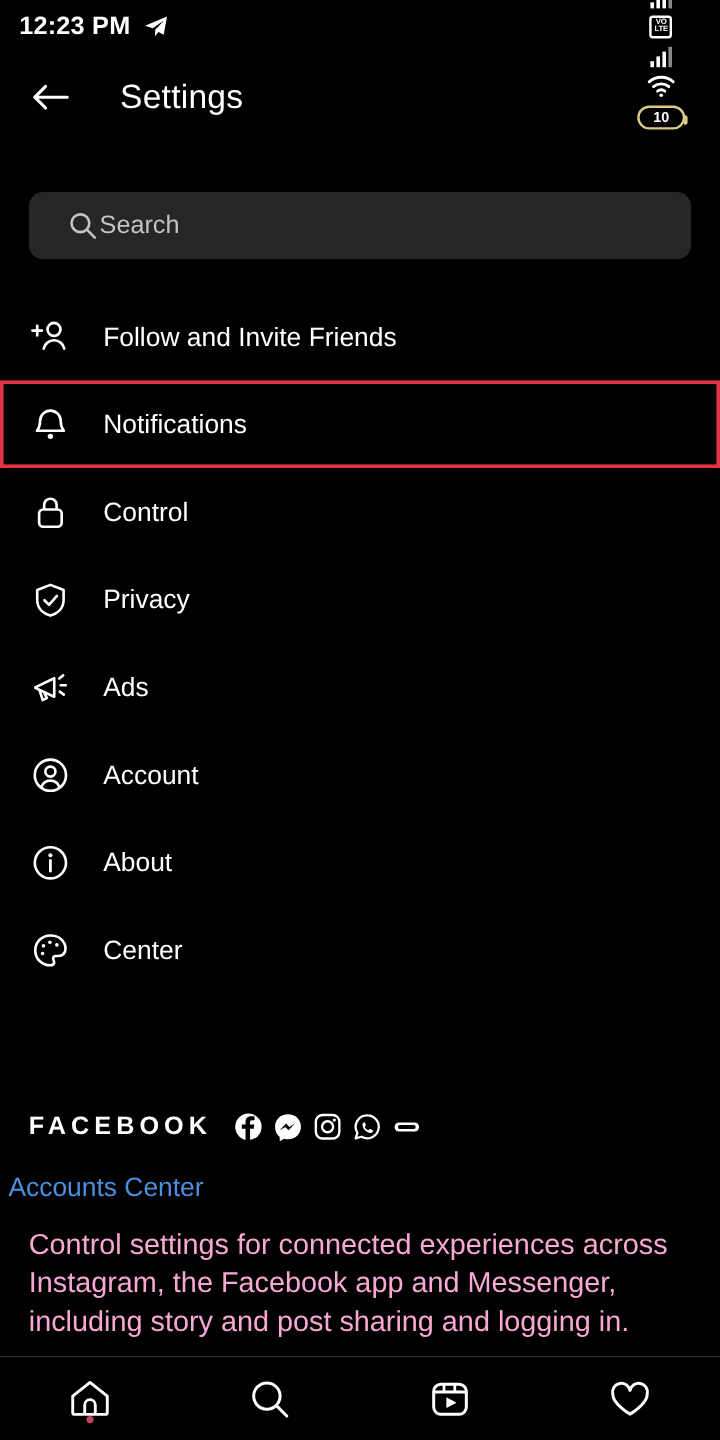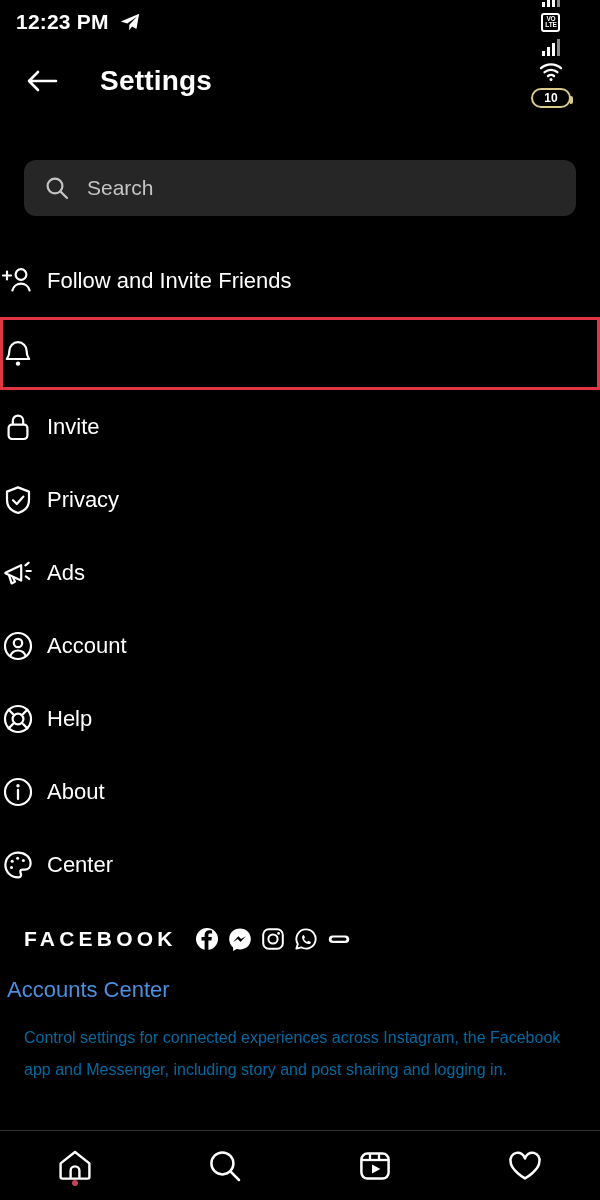--- a/index.html
+++ b/index.html
@@ -40,52 +40,52 @@
     content:""; position:absolute; right:-4px; top:6px;
     width:3px; height:8px; background:#d9c98a; border-radius:0 2px 2px 0;
   }
 
   
   .header {
     position:absolute; top:50px; left:0; width:600px; height:62px;
     display:flex; align-items:center; padding-left:22px; gap:38px;
   }
   .back-btn { width:40px; height:40px; display:flex; align-items:center; justify-content:center; cursor:pointer; }
-  .page-title { font-size:28px; font-weight:bold; color:#fff; letter-spacing:.2px; }
+  .page-title { font-size:28px; font-weight:normal; color:#fff; letter-spacing:.2px; }
 
   
   .search-wrap { position:absolute; top:160px; left:24px; width:552px; height:56px; }
   .search-box {
     width:100%; height:100%; background:#262626; border-radius:12px;
-    display:flex; align-items:center; padding-left:20px; gap:17px; cursor:text;
+    display:flex; align-items:center; padding-left:32px; gap:1px; cursor:text;
   }
   .search-placeholder { font-size:21px; color:#c4c4c4; }
 
   
   .menu { position:absolute; top:244px; left:0; width:600px; }
   .menu-item {
-    height:73px; display:flex; align-items:center; gap:11px;
+    height:73px; display:flex; align-items:center; padding-left:24px; gap:26px;
     cursor:pointer; position:relative;
   }
   .menu-item .mi-icon { width:36px; height:36px; display:flex; align-items:center; justify-content:center; flex:0 0 36px; }
   .menu-item .mi-label { font-size:22px; color:#fff; }
   .menu-item.highlighted { outline:3px solid #e23544; outline-offset:-3px; }
 
   
   .fb-section { position:absolute; top:915px; left:0; width:556px; }
   .fb-row { display:flex; align-items:center; padding-left:24px; gap:18px; height:48px; }
   .fb-word { font-size:21px; font-weight:bold; color:#fff; letter-spacing:4.2px; }
   .fb-icons { display:flex; align-items:center; gap:9px; }
   .accounts-center {
     display:block; margin:14px 0 0 7px;
     font-size:22px; color:#4a8fe0; cursor:pointer;
   }
   .fb-desc {
     margin:19px 24px 16px 24px; width:545px;
-    font-size:16px; line-height:32px; color:#0369a1;
+    font-size:24px; line-height:32px; color:#f9a8d4;
   }
 
   
   .bottom-divider { position:absolute; left:0; top:1130px; width:600px; height:1px; background:#303030; }
   .bottomnav {
     position:absolute; bottom:0; left:0; width:600px; height:69px;
     display:flex; align-items:center; background:#000;
   }
   .nav-btn {
     flex:1; display:flex; flex-direction:column; align-items:center; justify-content:center;
@@ -183,30 +183,31 @@
       <span class="mi-label">Follow and Invite Friends</span>
     </div>
 
     <div class="menu-item highlighted">
       <span class="mi-icon">
         <svg width="32" height="32" viewBox="0 0 32 32">
           <path d="M16 4.2 a8.6 8.6 0 0 0-8.6 8.6 c0 5.2-1.8 7-2.6 8.2 h22.4 c-.8-1.2-2.6-3-2.6-8.2 A8.6 8.6 0 0 0 16 4.2 Z" stroke="#fff" stroke-width="2.2" fill="none" stroke-linejoin="round"></path>
           <circle cx="16" cy="25.6" r="2.2" fill="#fff"></circle>
         </svg>
       </span>
+      <span class="mi-label">Notifications</span>
     </div>
 
     <div class="menu-item">
       <span class="mi-icon">
         <svg width="32" height="32" viewBox="0 0 32 32">
           <rect x="6.6" y="13.6" width="18.8" height="14.4" rx="3.4" stroke="#fff" stroke-width="2.2" fill="none"></rect>
           <path d="M10.8 13.6 V9.8 a5.2 5.2 0 0 1 10.4 0 v3.8" stroke="#fff" stroke-width="2.2" fill="none"></path>
         </svg>
       </span>
-      <span class="mi-label">Invite</span>
+      <span class="mi-label">Control</span>
     </div>
 
     <div class="menu-item">
       <span class="mi-icon">
         <svg width="32" height="32" viewBox="0 0 32 32">
           <path d="M16 3.4 L27 7.6 v8.2 c0 7.4-5.4 11.6-11 13.2 -5.6-1.6-11-5.8-11-13.2 V7.6 Z" stroke="#fff" stroke-width="2.2" fill="none" stroke-linejoin="round"></path>
           <path d="M11 16.2 L14.8 20 L21.4 12.6" stroke="#fff" stroke-width="2.2" fill="none" stroke-linecap="round" stroke-linejoin="round"></path>
         </svg>
       </span>
       <span class="mi-label">Privacy</span>
@@ -227,30 +228,20 @@
       <span class="mi-icon">
         <svg width="32" height="32" viewBox="0 0 32 32">
           <circle cx="16" cy="16" r="13" stroke="#fff" stroke-width="2.2" fill="none"></circle>
           <circle cx="16" cy="13" r="4.2" stroke="#fff" stroke-width="2.2" fill="none"></circle>
           <path d="M8.4 26 a8 8 0 0 1 15.2 0" stroke="#fff" stroke-width="2.2" fill="none"></path>
         </svg>
       </span>
       <span class="mi-label">Account</span>
     </div>
 
-    <div class="menu-item">
-      <span class="mi-icon">
-        <svg width="32" height="32" viewBox="0 0 32 32">
-          <circle cx="16" cy="16" r="13" stroke="#fff" stroke-width="2.2" fill="none"></circle>
-          <circle cx="16" cy="16" r="5.4" stroke="#fff" stroke-width="2.2" fill="none"></circle>
-          <path d="M6.6 6.6 L12.2 12.2 M25.4 6.6 L19.8 12.2 M6.6 25.4 L12.2 19.8 M25.4 25.4 L19.8 19.8" stroke="#fff" stroke-width="2.2" stroke-linecap="round"></path>
-        </svg>
-      </span>
-      <span class="mi-label">Help</span>
-    </div>
 
     <div class="menu-item">
       <span class="mi-icon">
         <svg width="32" height="32" viewBox="0 0 32 32">
           <circle cx="16" cy="16" r="13" stroke="#fff" stroke-width="2.2" fill="none"></circle>
           <circle cx="16" cy="9.8" r="1.7" fill="#fff"></circle>
           <path d="M16 14 V23" stroke="#fff" stroke-width="2.3" stroke-linecap="round"></path>
         </svg>
       </span>
       <span class="mi-label">About</span>

